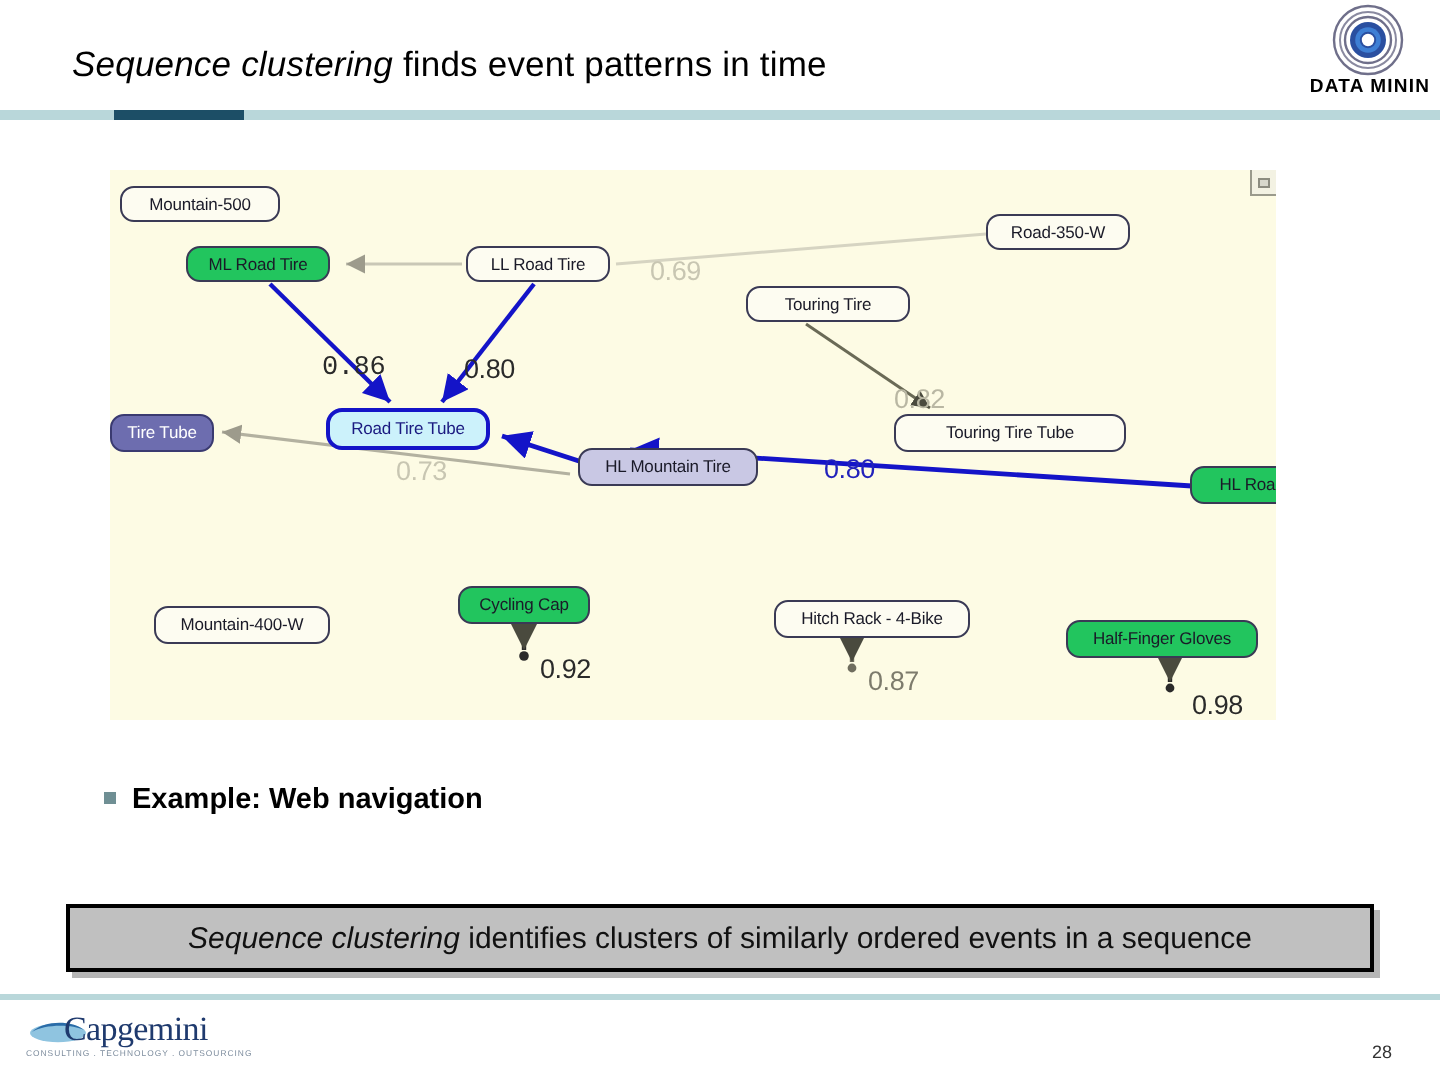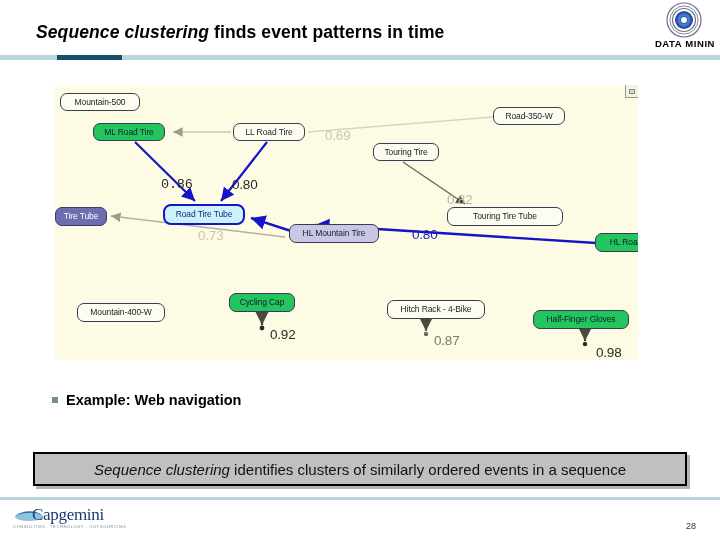--- a/index.html
+++ b/index.html
@@ -15,21 +15,21 @@
     font-family: "Liberation Sans", sans-serif;
     color: #000000;
   }
 
   
   #slide-title {
     position: absolute;
     left: 36px;
     top: 22px;
     font-size: 17.5px;
-    font-weight: bold;
+    font-weight: normal;
     letter-spacing: 0.1px;
     white-space: nowrap;
   }
   #slide-title .ital {
     font-style: italic;
   }
 
   #title-rule {
     position: absolute;
     left: 0;
@@ -312,21 +312,21 @@
 
     <path d="M530,245 L530,256" stroke="#2a2a2a" stroke-width="2.2" fill="none" marker-end="url(#ah-dark)"></path>
     <circle cx="530" cy="259" r="2.2" fill="#2a2a2a"></circle>
   </svg>
 
   <div id="nodes-layer">
       <div class="gnode plain" style="left: 5px; top: 8px; width: 80px; height: 18px;">Mountain-500</div>
       <div class="gnode lav" style="left: 38px; top: 38px; width: 72px; height: 18px;">ML Road Tire</div>
       <div class="gnode plain" style="left: 178px; top: 38px; width: 72px; height: 18px;">LL Road Tire</div>
       <div class="gnode plain" style="left: 438px; top: 22px; width: 72px; height: 18px;">Road-350-W</div>
-      <div class="gnode plain" style="left: 318px; top: 58px; width: 66px; height: 18px;">Touring Tire</div>
+      <div class="gnode plain" style="left: 318px; top: 58px; width: 82px; height: 18px;">Touring Tire</div>
       <div class="gnode deep" style="left: 0px; top: 122px; width: 52px; height: 19px;">Tire Tube</div>
       <div class="gnode cyan" style="left: 108px; top: 119px; width: 82px; height: 21px;">Road Tire Tube</div>
       <div class="gnode lav2" style="left: 234px; top: 139px; width: 90px; height: 19px;">HL Mountain Tire</div>
       <div class="gnode plain" style="left: 392px; top: 122px; width: 116px; height: 19px;">Touring Tire Tube</div>
       <div class="gnode lav" style="left: 540px; top: 148px; width: 62px; height: 19px;">HL Road</div>
       <div class="gnode plain" style="left: 22px; top: 218px; width: 88px; height: 19px;">Mountain-400-W</div>
       <div class="gnode lav" style="left: 174px; top: 208px; width: 66px; height: 19px;">Cycling Cap</div>
       <div class="gnode plain" style="left: 332px; top: 215px; width: 98px; height: 19px;">Hitch Rack - 4-Bike</div>
       <div class="gnode lav" style="left: 478px; top: 225px; width: 96px; height: 19px;">Half-Finger Gloves</div>
     </div>

